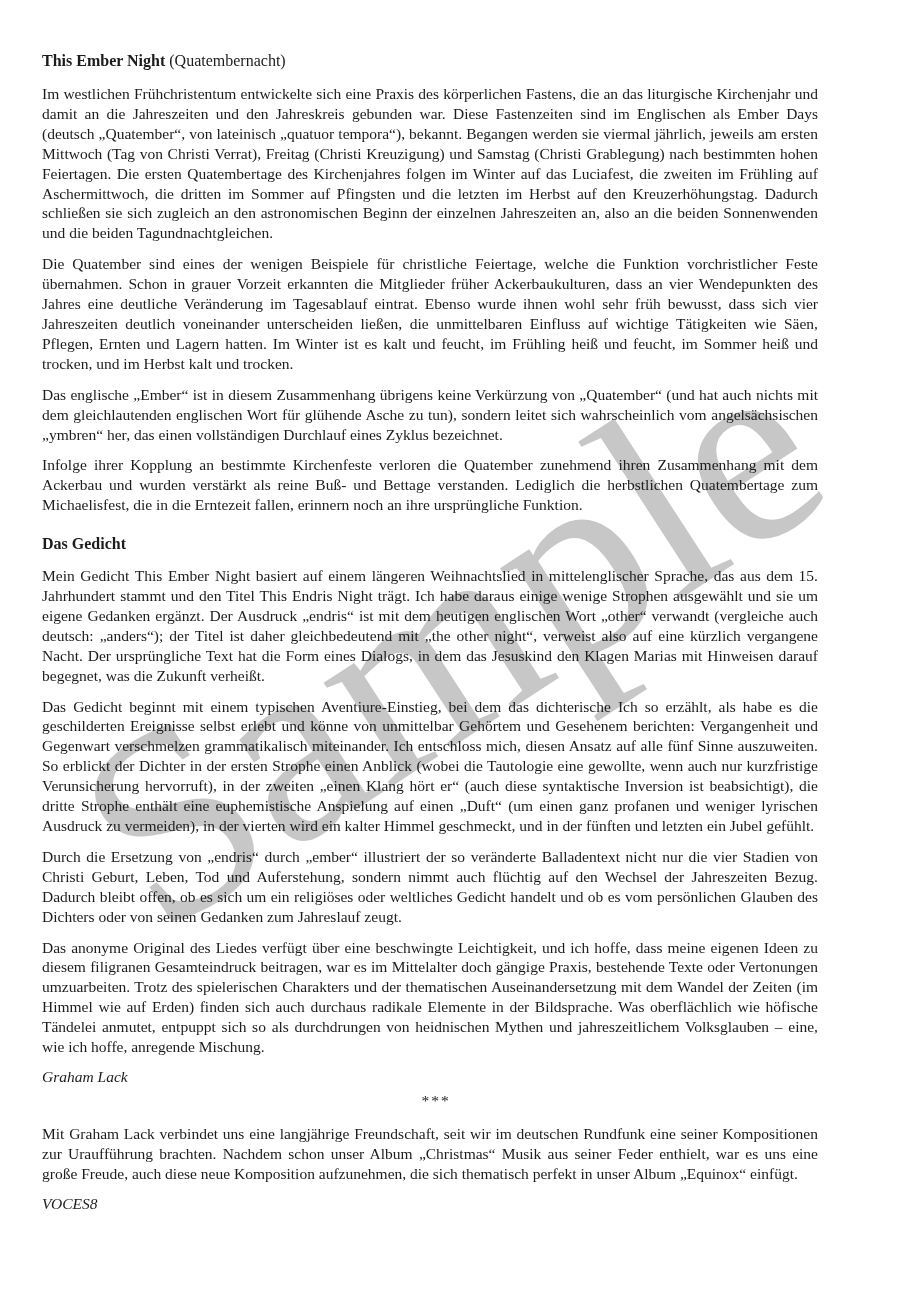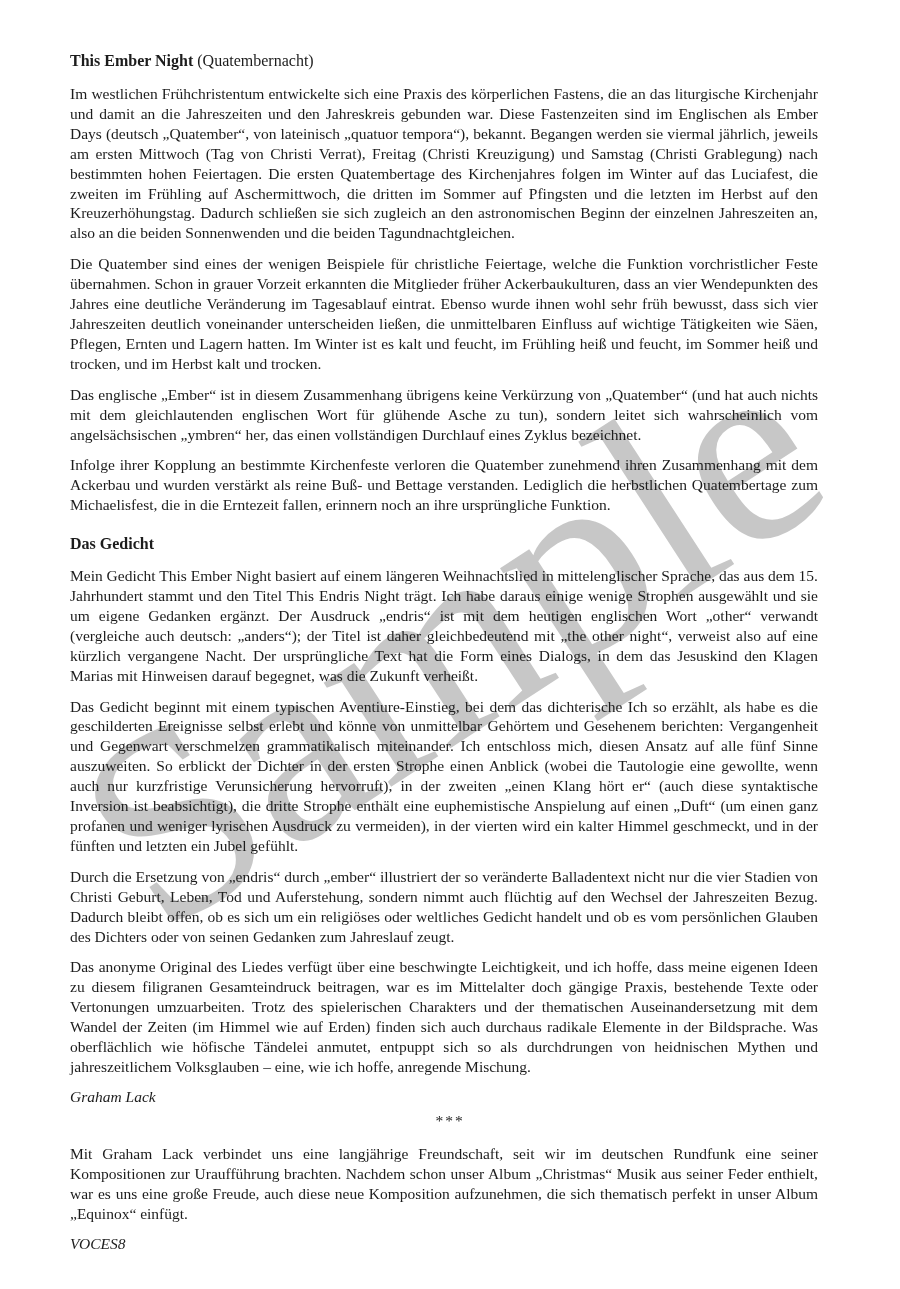--- a/index.html
+++ b/index.html
@@ -26,21 +26,21 @@
     color: #9a9a9a;
     opacity: 0.55;
     z-index: 0;
     white-space: nowrap;
     pointer-events: none;
     font-family: "Liberation Serif", "DejaVu Serif", serif;
   }
   .content {
     position: relative;
     z-index: 1;
-    padding: 52px 70px 0 70px;
+    padding: 52px 70px 0 42px;
   }
   .doc-title {
     font-size: 16px;
     margin: 0 0 14px 0;
     font-weight: normal;
   }
   .doc-title .b {
     font-weight: bold;
   }
   .para {

